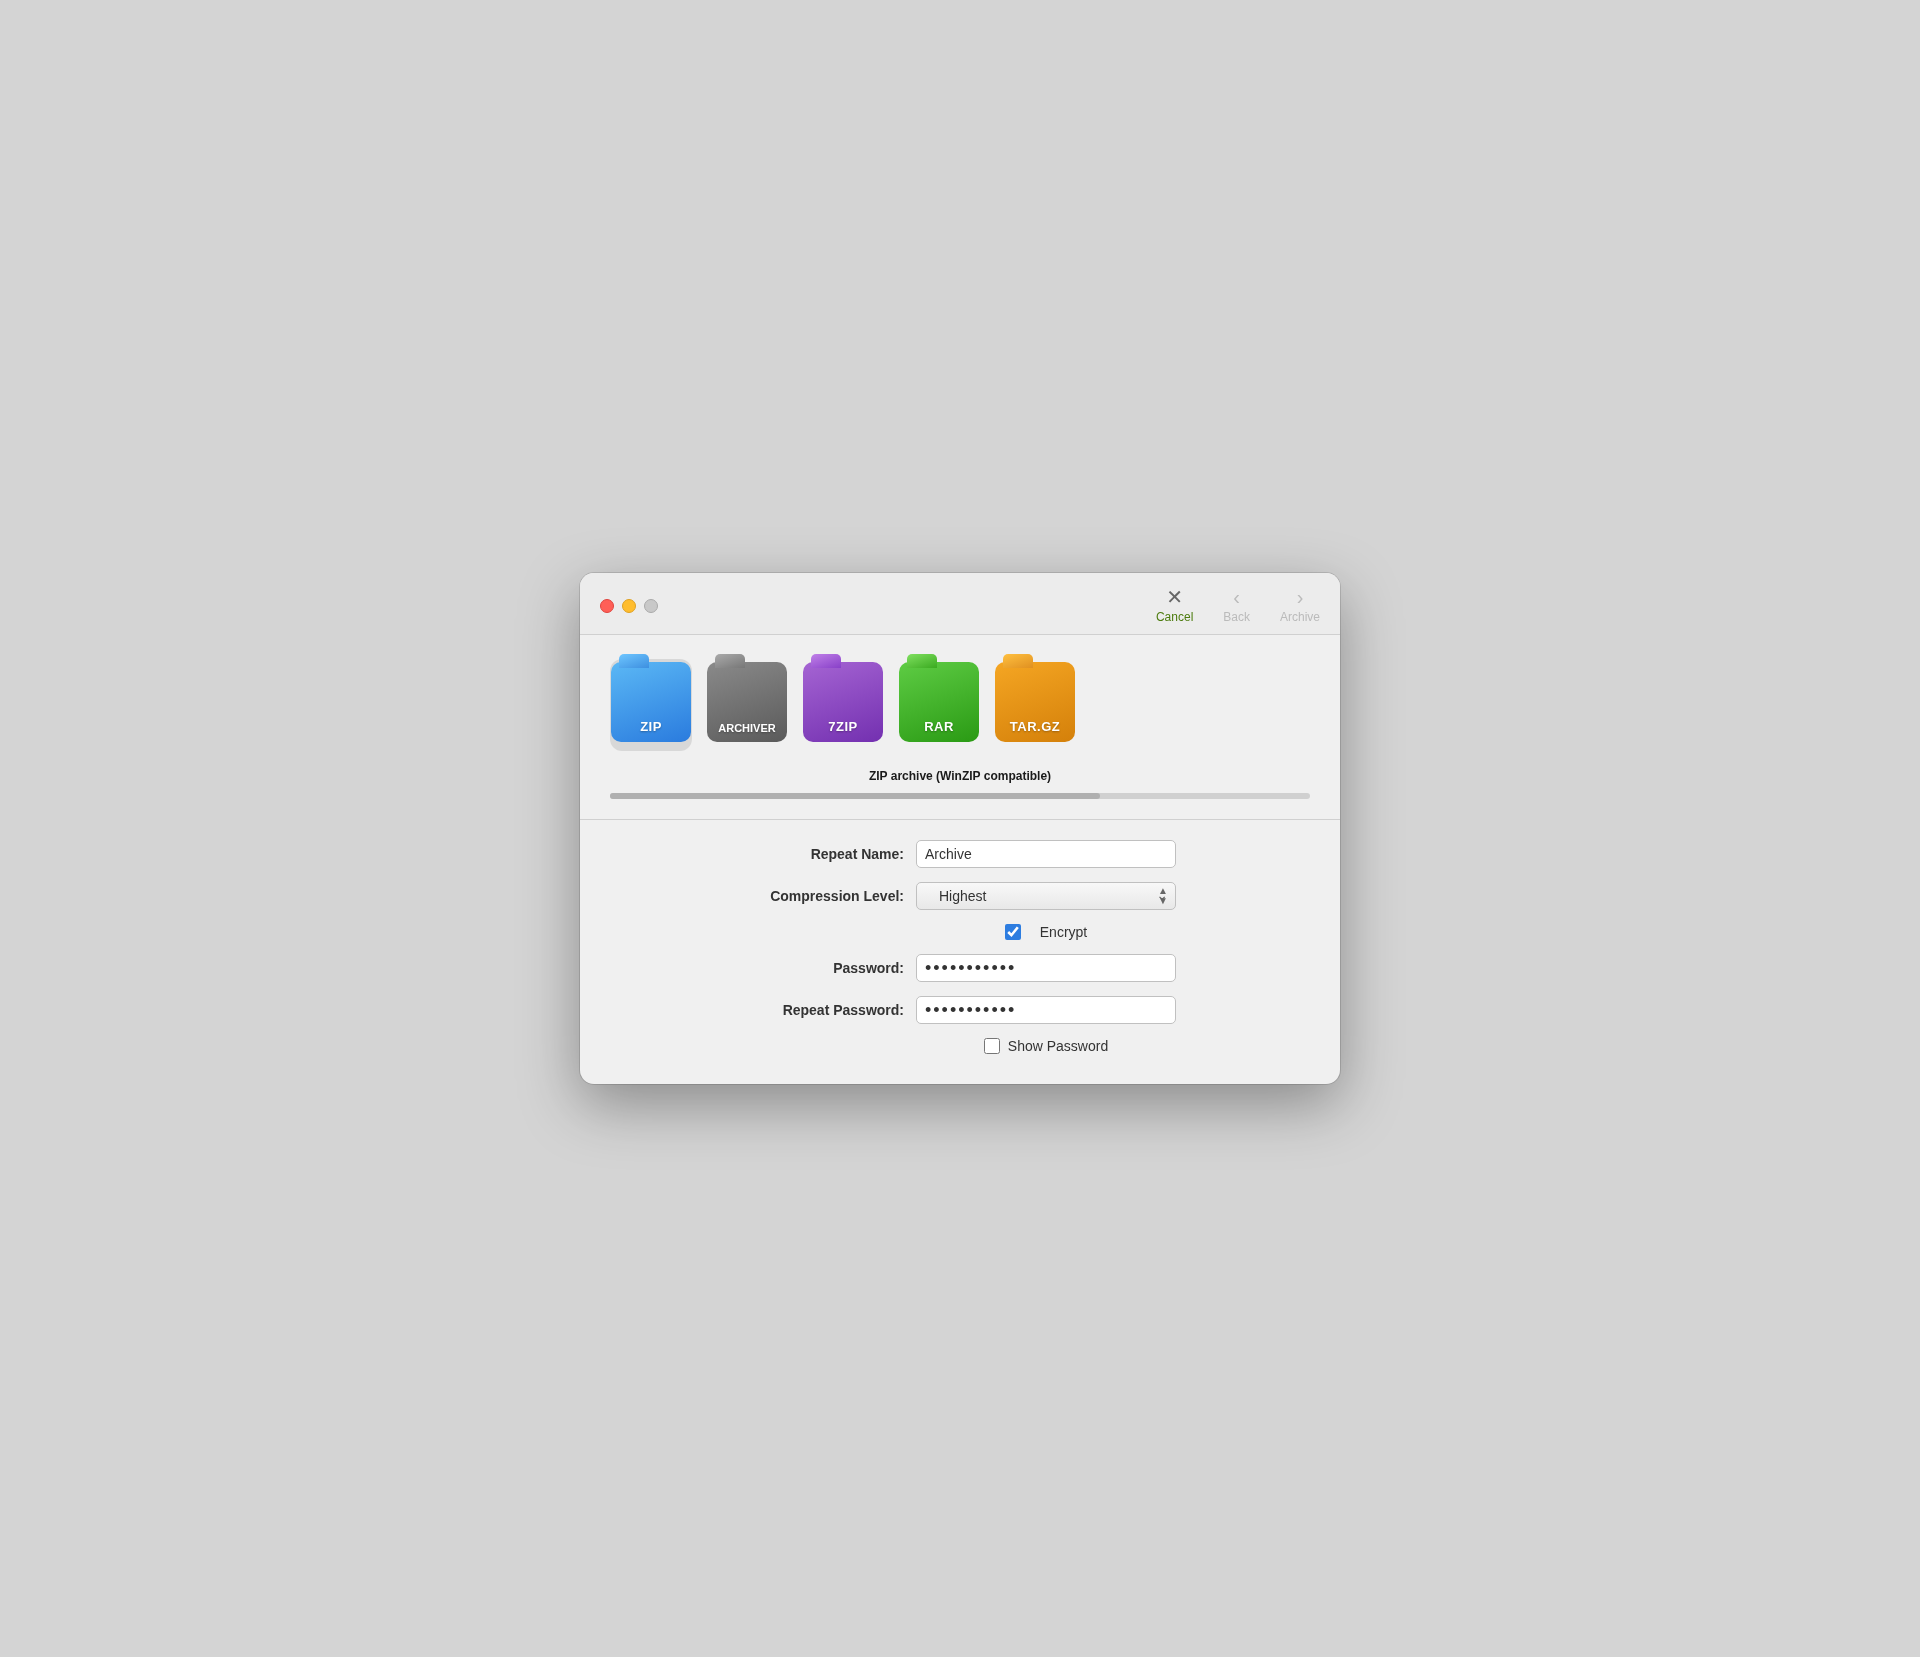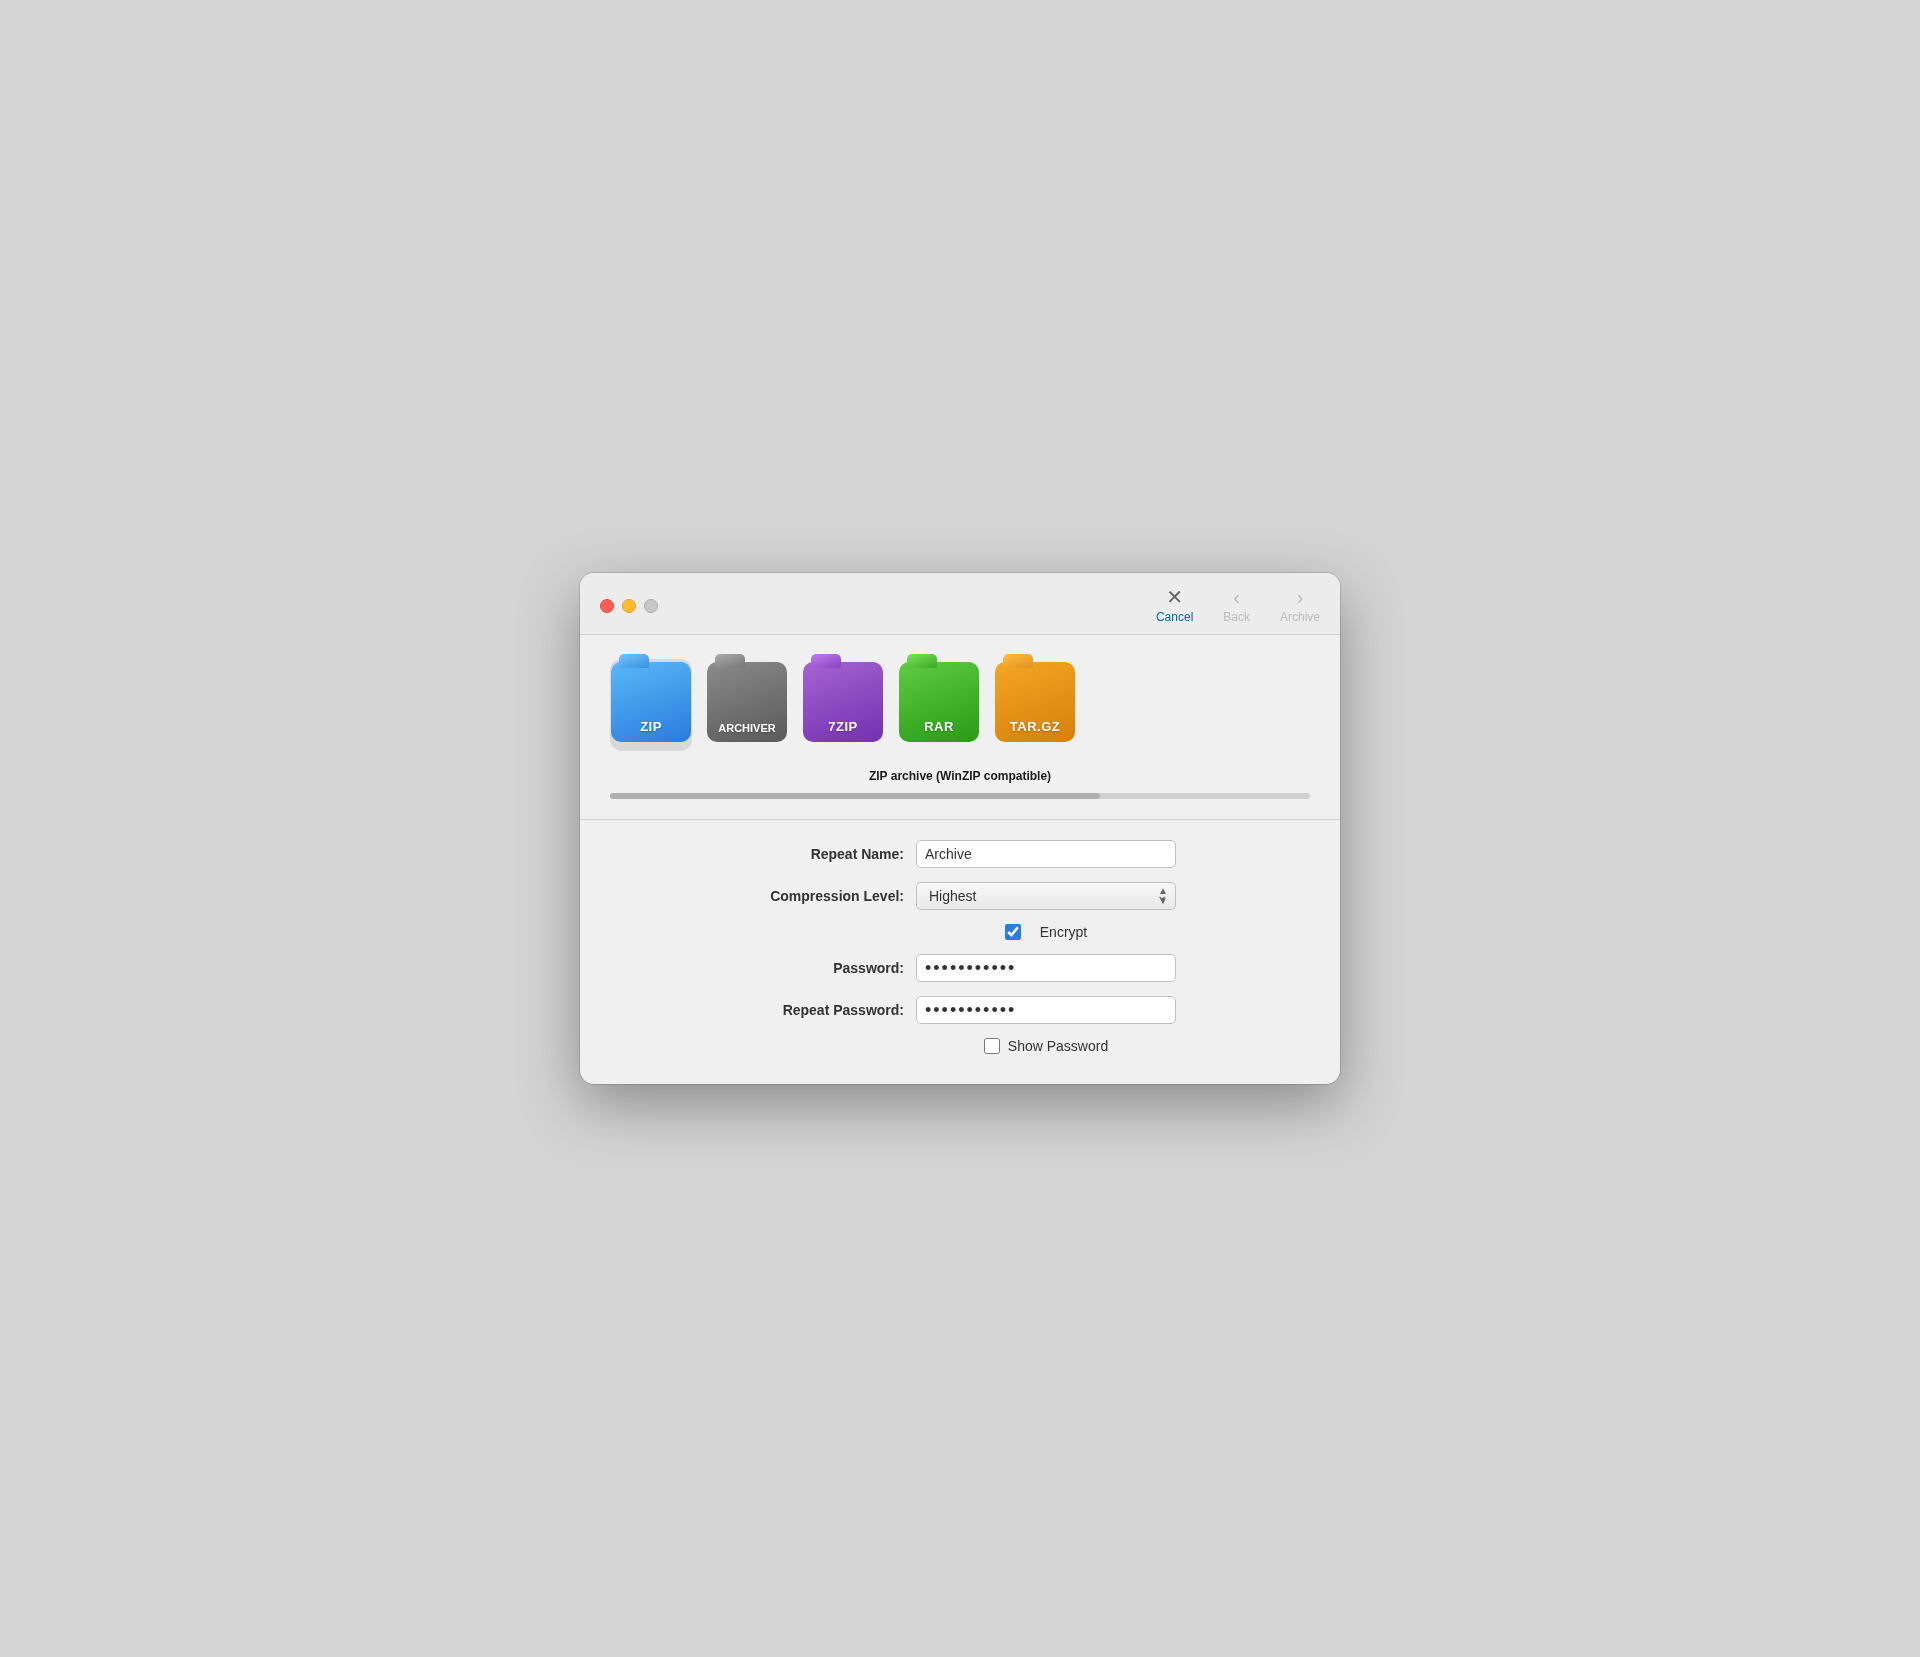--- a/index.html
+++ b/index.html
@@ -65,21 +65,21 @@
     }
 
     .nav-btn .icon {
       font-size: 20px;
       color: #666;
       line-height: 1;
     }
 
     .nav-btn .label {
       font-size: 12px;
-      color: #0369a1;
+      color: #4d7c0f;
     }
 
     .nav-btn.disabled .icon,
     .nav-btn.disabled .label {
       color: #bbb;
     }
 
     
     .main-content {
       padding: 24px 30px 30px 30px;
@@ -244,21 +244,21 @@
       background: white;
       color: #333;
       outline: none;
     }
 
     .form-select {
       width: 260px;
       height: 28px;
       border: 1px solid #c0c0c0;
       border-radius: 5px;
-      padding: 0 12px;
+      padding: 0 22px;
       font-size: 14px;
       background: linear-gradient(to bottom, #f8f8f8, #e8e8e8);
       color: #333;
       appearance: none;
       -webkit-appearance: none;
       cursor: pointer;
       outline: none;
     }
 
     .select-wrapper {

